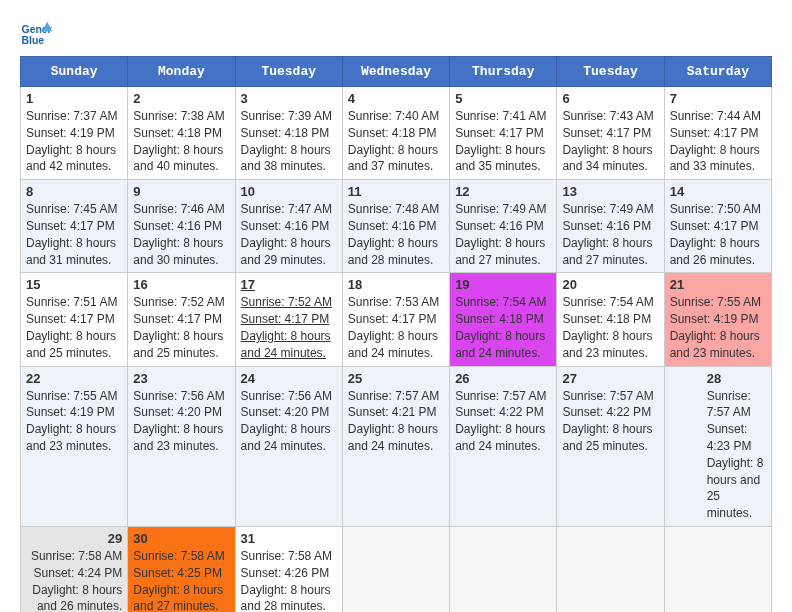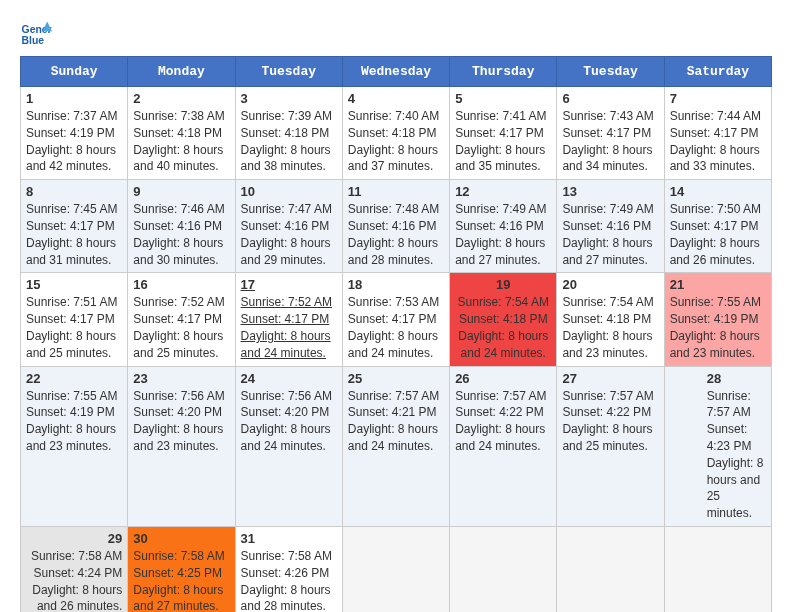--- a/index.html
+++ b/index.html
@@ -182,21 +182,21 @@
           <div class="day-info">Sunrise: 7:52 AM<br>Sunset: 4:17 PM<br>Daylight: 8 hours and 25 minutes.</div>
         </td>
         <td style="background: rgb(255, 255, 255); text-decoration: underline;">
           <span class="day-num">17</span>
           <div class="day-info">Sunrise: 7:52 AM<br>Sunset: 4:17 PM<br>Daylight: 8 hours and 24 minutes.</div>
         </td>
         <td style="background: rgb(255, 255, 255);">
           <span class="day-num">18</span>
           <div class="day-info">Sunrise: 7:53 AM<br>Sunset: 4:17 PM<br>Daylight: 8 hours and 24 minutes.</div>
         </td>
-        <td style="background: #ef4444; text-align: center;">
+        <td style="background: #d946ef;">
           <span class="day-num">19</span>
           <div class="day-info">Sunrise: 7:54 AM<br>Sunset: 4:18 PM<br>Daylight: 8 hours and 24 minutes.</div>
         </td>
         <td style="background: rgb(255, 255, 255);">
           <span class="day-num">20</span>
           <div class="day-info">Sunrise: 7:54 AM<br>Sunset: 4:18 PM<br>Daylight: 8 hours and 23 minutes.</div>
         </td>
         <td style="background: #fca5a5;">
           <span class="day-num">21</span>
           <div class="day-info">Sunrise: 7:55 AM<br>Sunset: 4:19 PM<br>Daylight: 8 hours and 23 minutes.</div>

